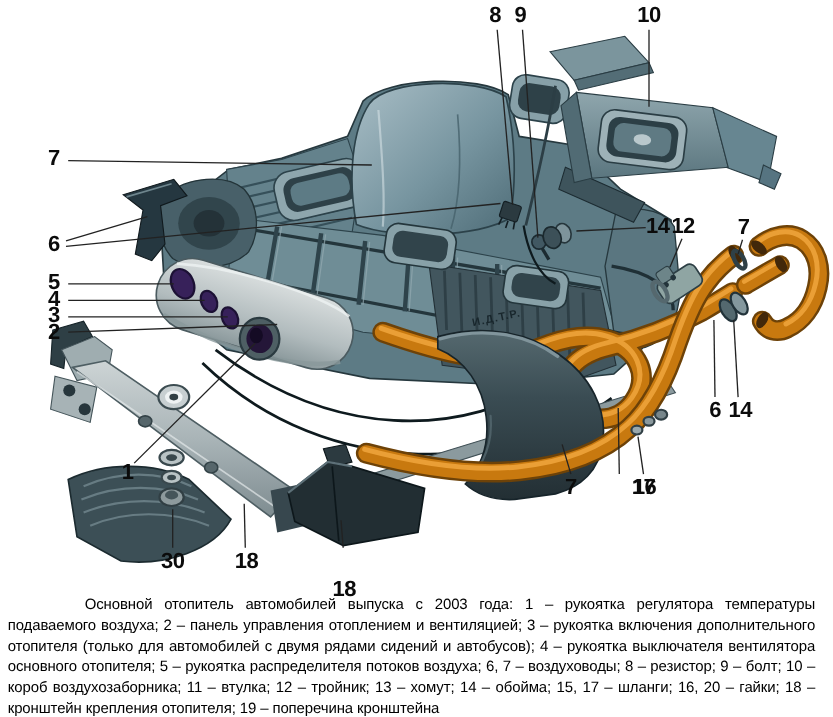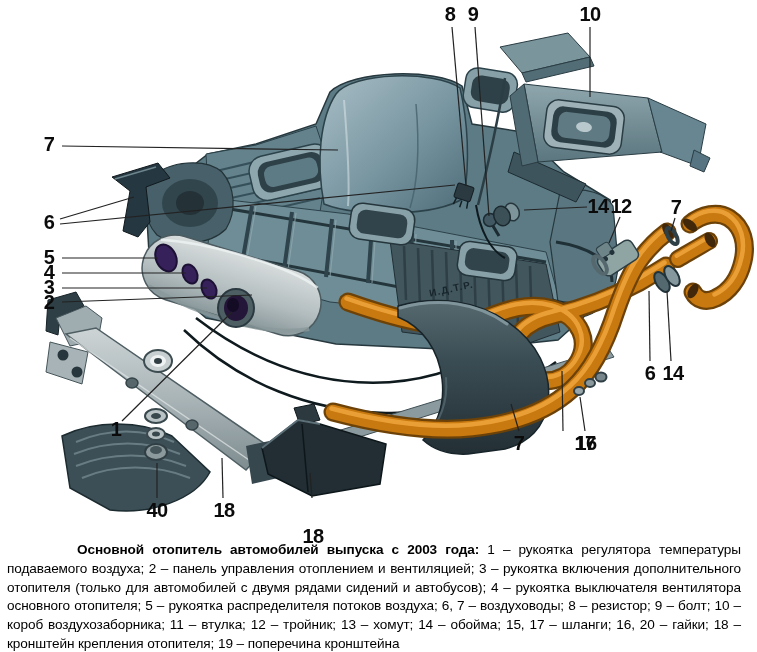--- a/index.html
+++ b/index.html
@@ -14,21 +14,21 @@
   .callout{
     position:absolute;transform:translate(-50%,-50%);
     font-weight:bold;font-size:20px;line-height:1;color:#0b0b0b;
     letter-spacing:-0.5px;white-space:nowrap;
   }
   .caption{
     position:absolute;left:7px;top:541px;width:734px;z-index:7;
     font-size:13.6px;line-height:18.8px;color:#000;
     text-align:justify;text-indent:70px;letter-spacing:-0.1px;
   }
-  .caption .b{font-weight:bold;}
+  .caption .b{font-weight:normal;}
   svg text.mark{
     font-family:"Liberation Sans",sans-serif;font-weight:bold;font-size:10px;
     letter-spacing:1.2px;fill:#18262c;
   }
 </style>
 </head>
 <body>
 
 <div class="stage" style="background: rgb(255, 255, 255);">
 
@@ -314,21 +314,21 @@
       <div class="callout" style="left: 590px; top: 14px; text-align: center;">10</div>
       <div class="callout" style="left: 598px; top: 206px;">14</div>
       <div class="callout" style="left: 621px; top: 206px;">12</div>
       <div class="callout" style="left: 676px; top: 207px;">7</div>
       <div class="callout" style="left: 673px; top: 373px;">14</div>
       <div class="callout" style="left: 650px; top: 373px;">6</div>
       <div class="callout" style="left: 586px; top: 443px;">16</div>
       <div class="callout" style="left: 563px; top: 443px; margin-left: 22px;">17</div>
       <div class="callout" style="left: 313px; top: 536px;">18</div>
       <div class="callout" style="left: 224px; top: 510px;">18</div>
-      <div class="callout" style="left: 157px; top: 510px;">40</div>
+      <div class="callout" style="left: 157px; top: 510px;">30</div>
     </div>
 
   <div class="caption">
     <span class="b">Основной отопитель автомобилей выпуска с 2003 года:</span>
     <span>1 – рукоятка регулятора температуры подаваемого воздуха; 2 – панель управления отоплением и вентиляцией; 3 – рукоятка включения дополнительного отопителя (только для автомобилей с двумя рядами сидений и автобусов); 4 – рукоятка выключателя вентилятора основного отопителя; 5 – рукоятка распределителя потоков воздуха; 6, 7 – воздуховоды; 8 – резистор; 9 – болт; 10 – короб воздухозаборника; 11 – втулка; 12 – тройник; 13 – хомут; 14 – обойма; 15, 17 – шланги; 16, 20 – гайки; 18 – кронштейн крепления отопителя; 19 – поперечина кронштейна</span>
   </div>
 
 </div>
 
 </body></html>

